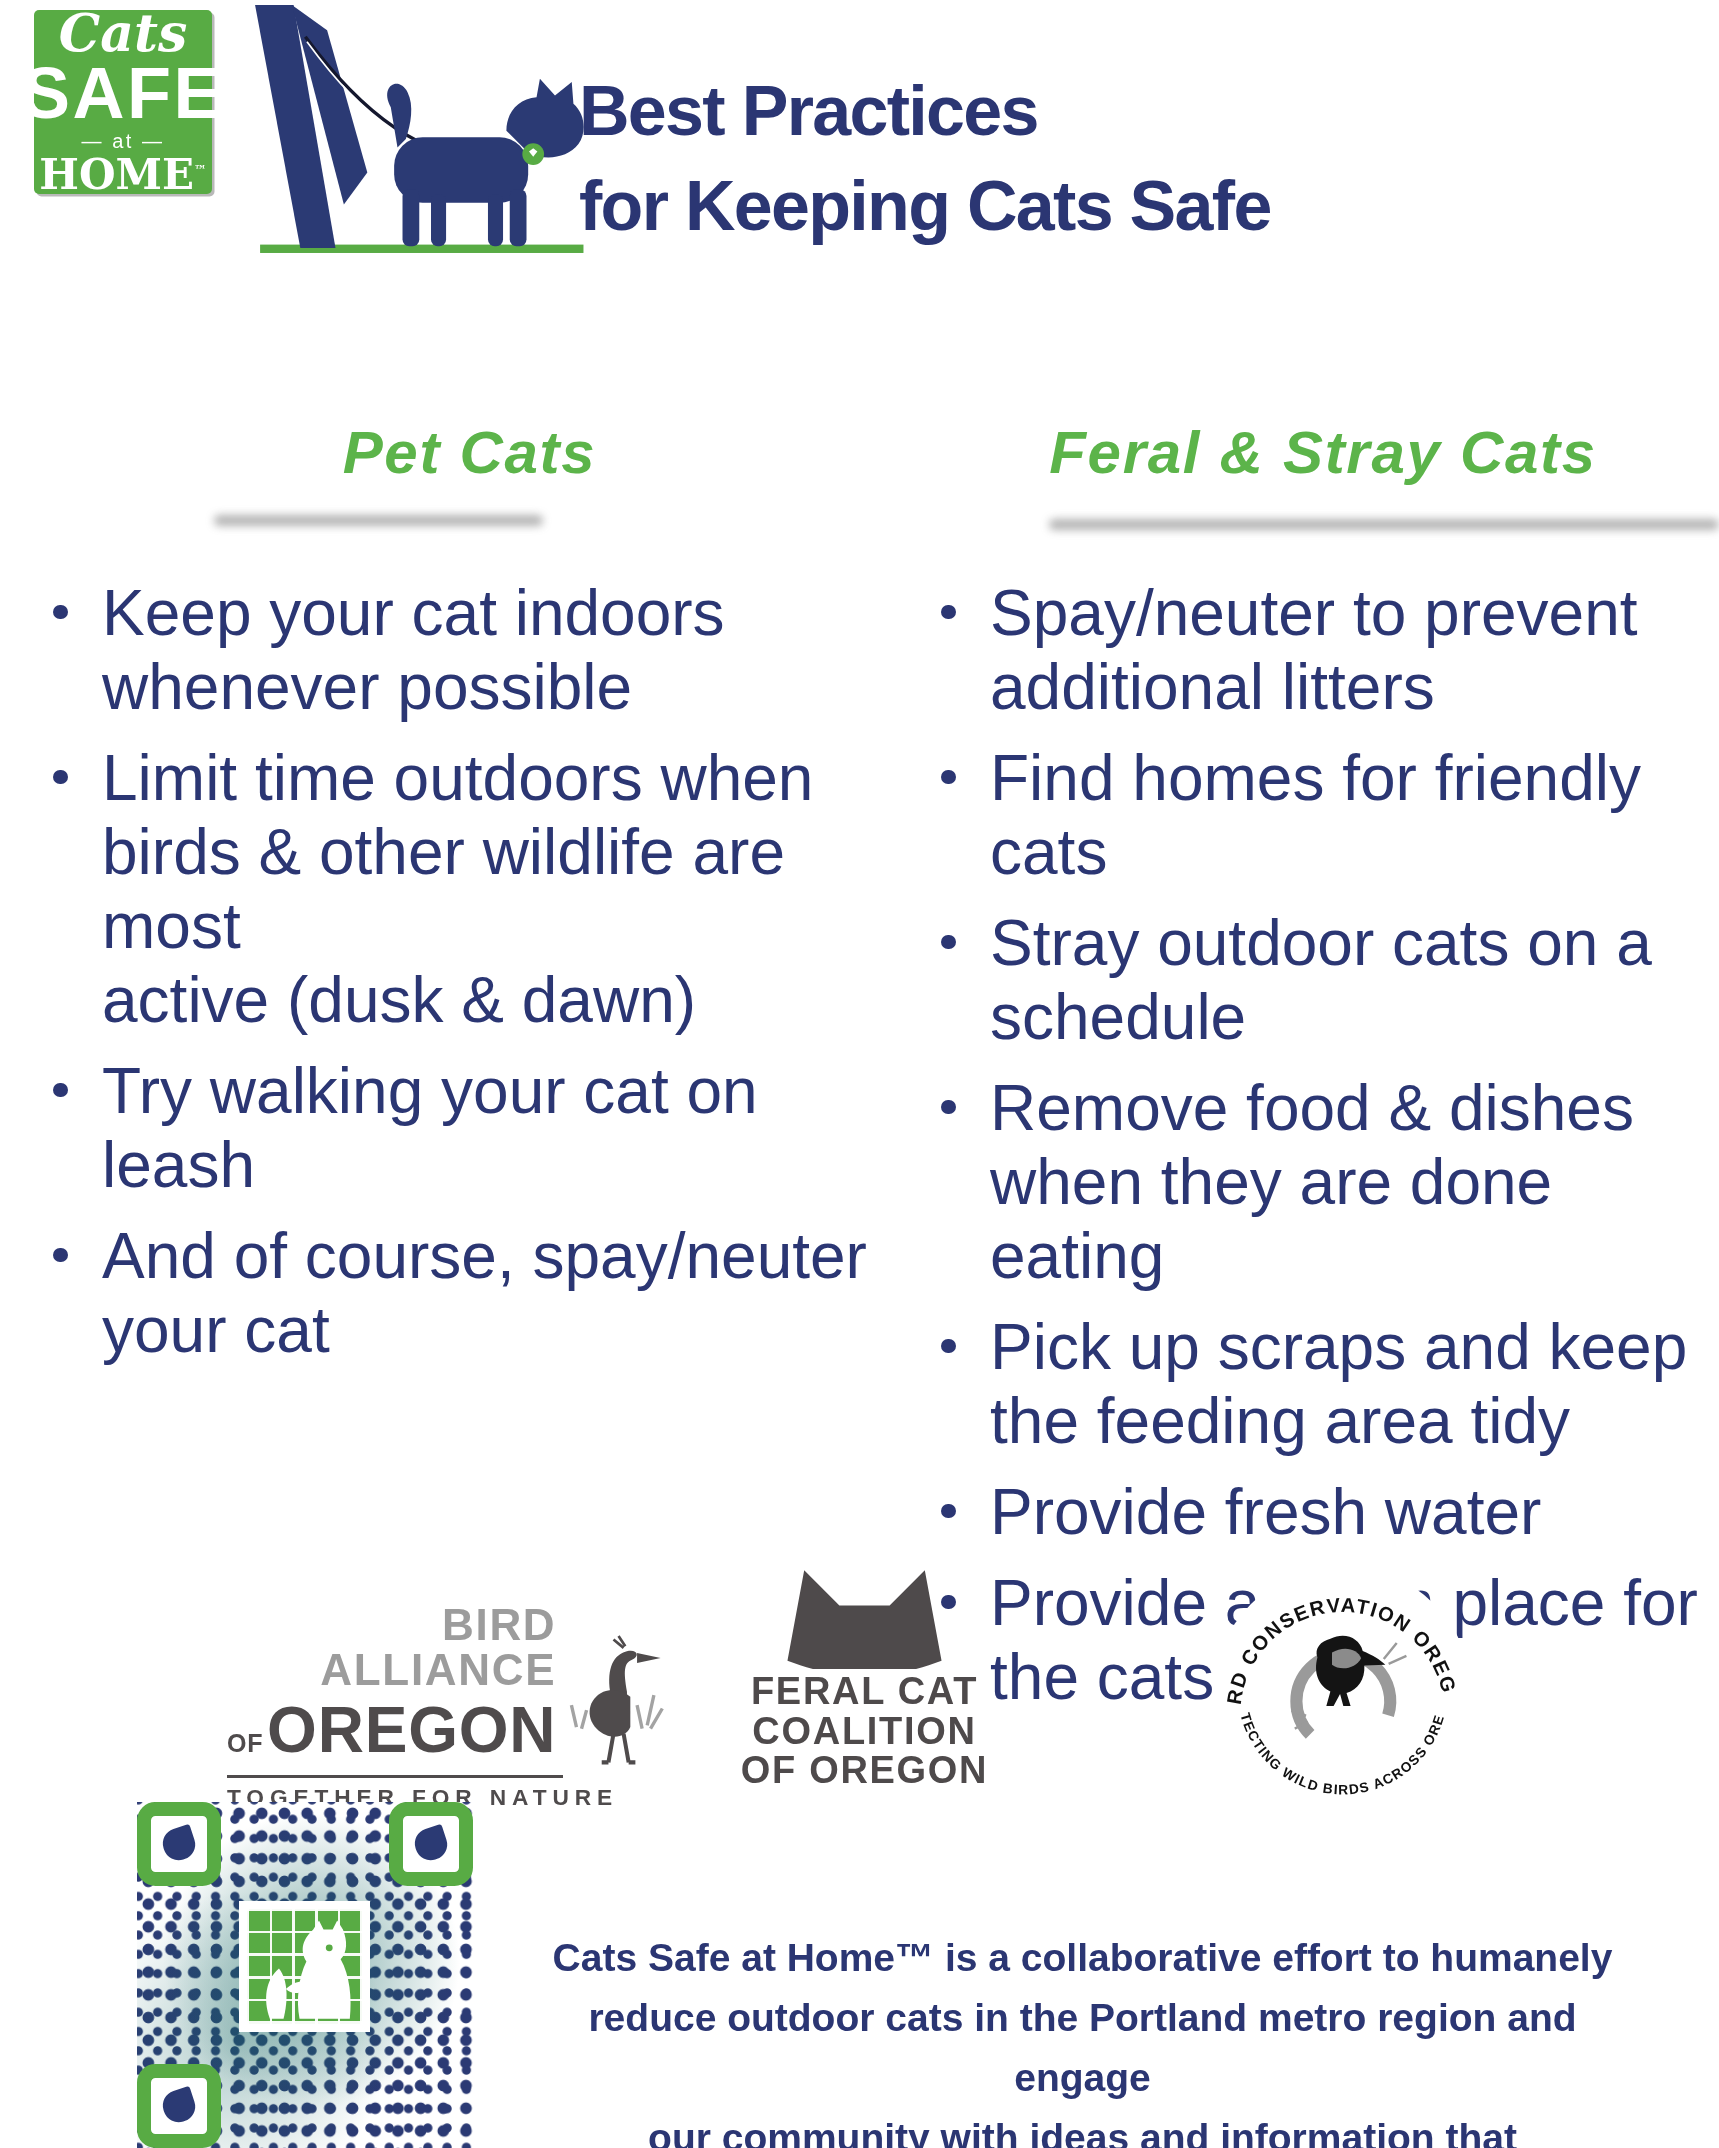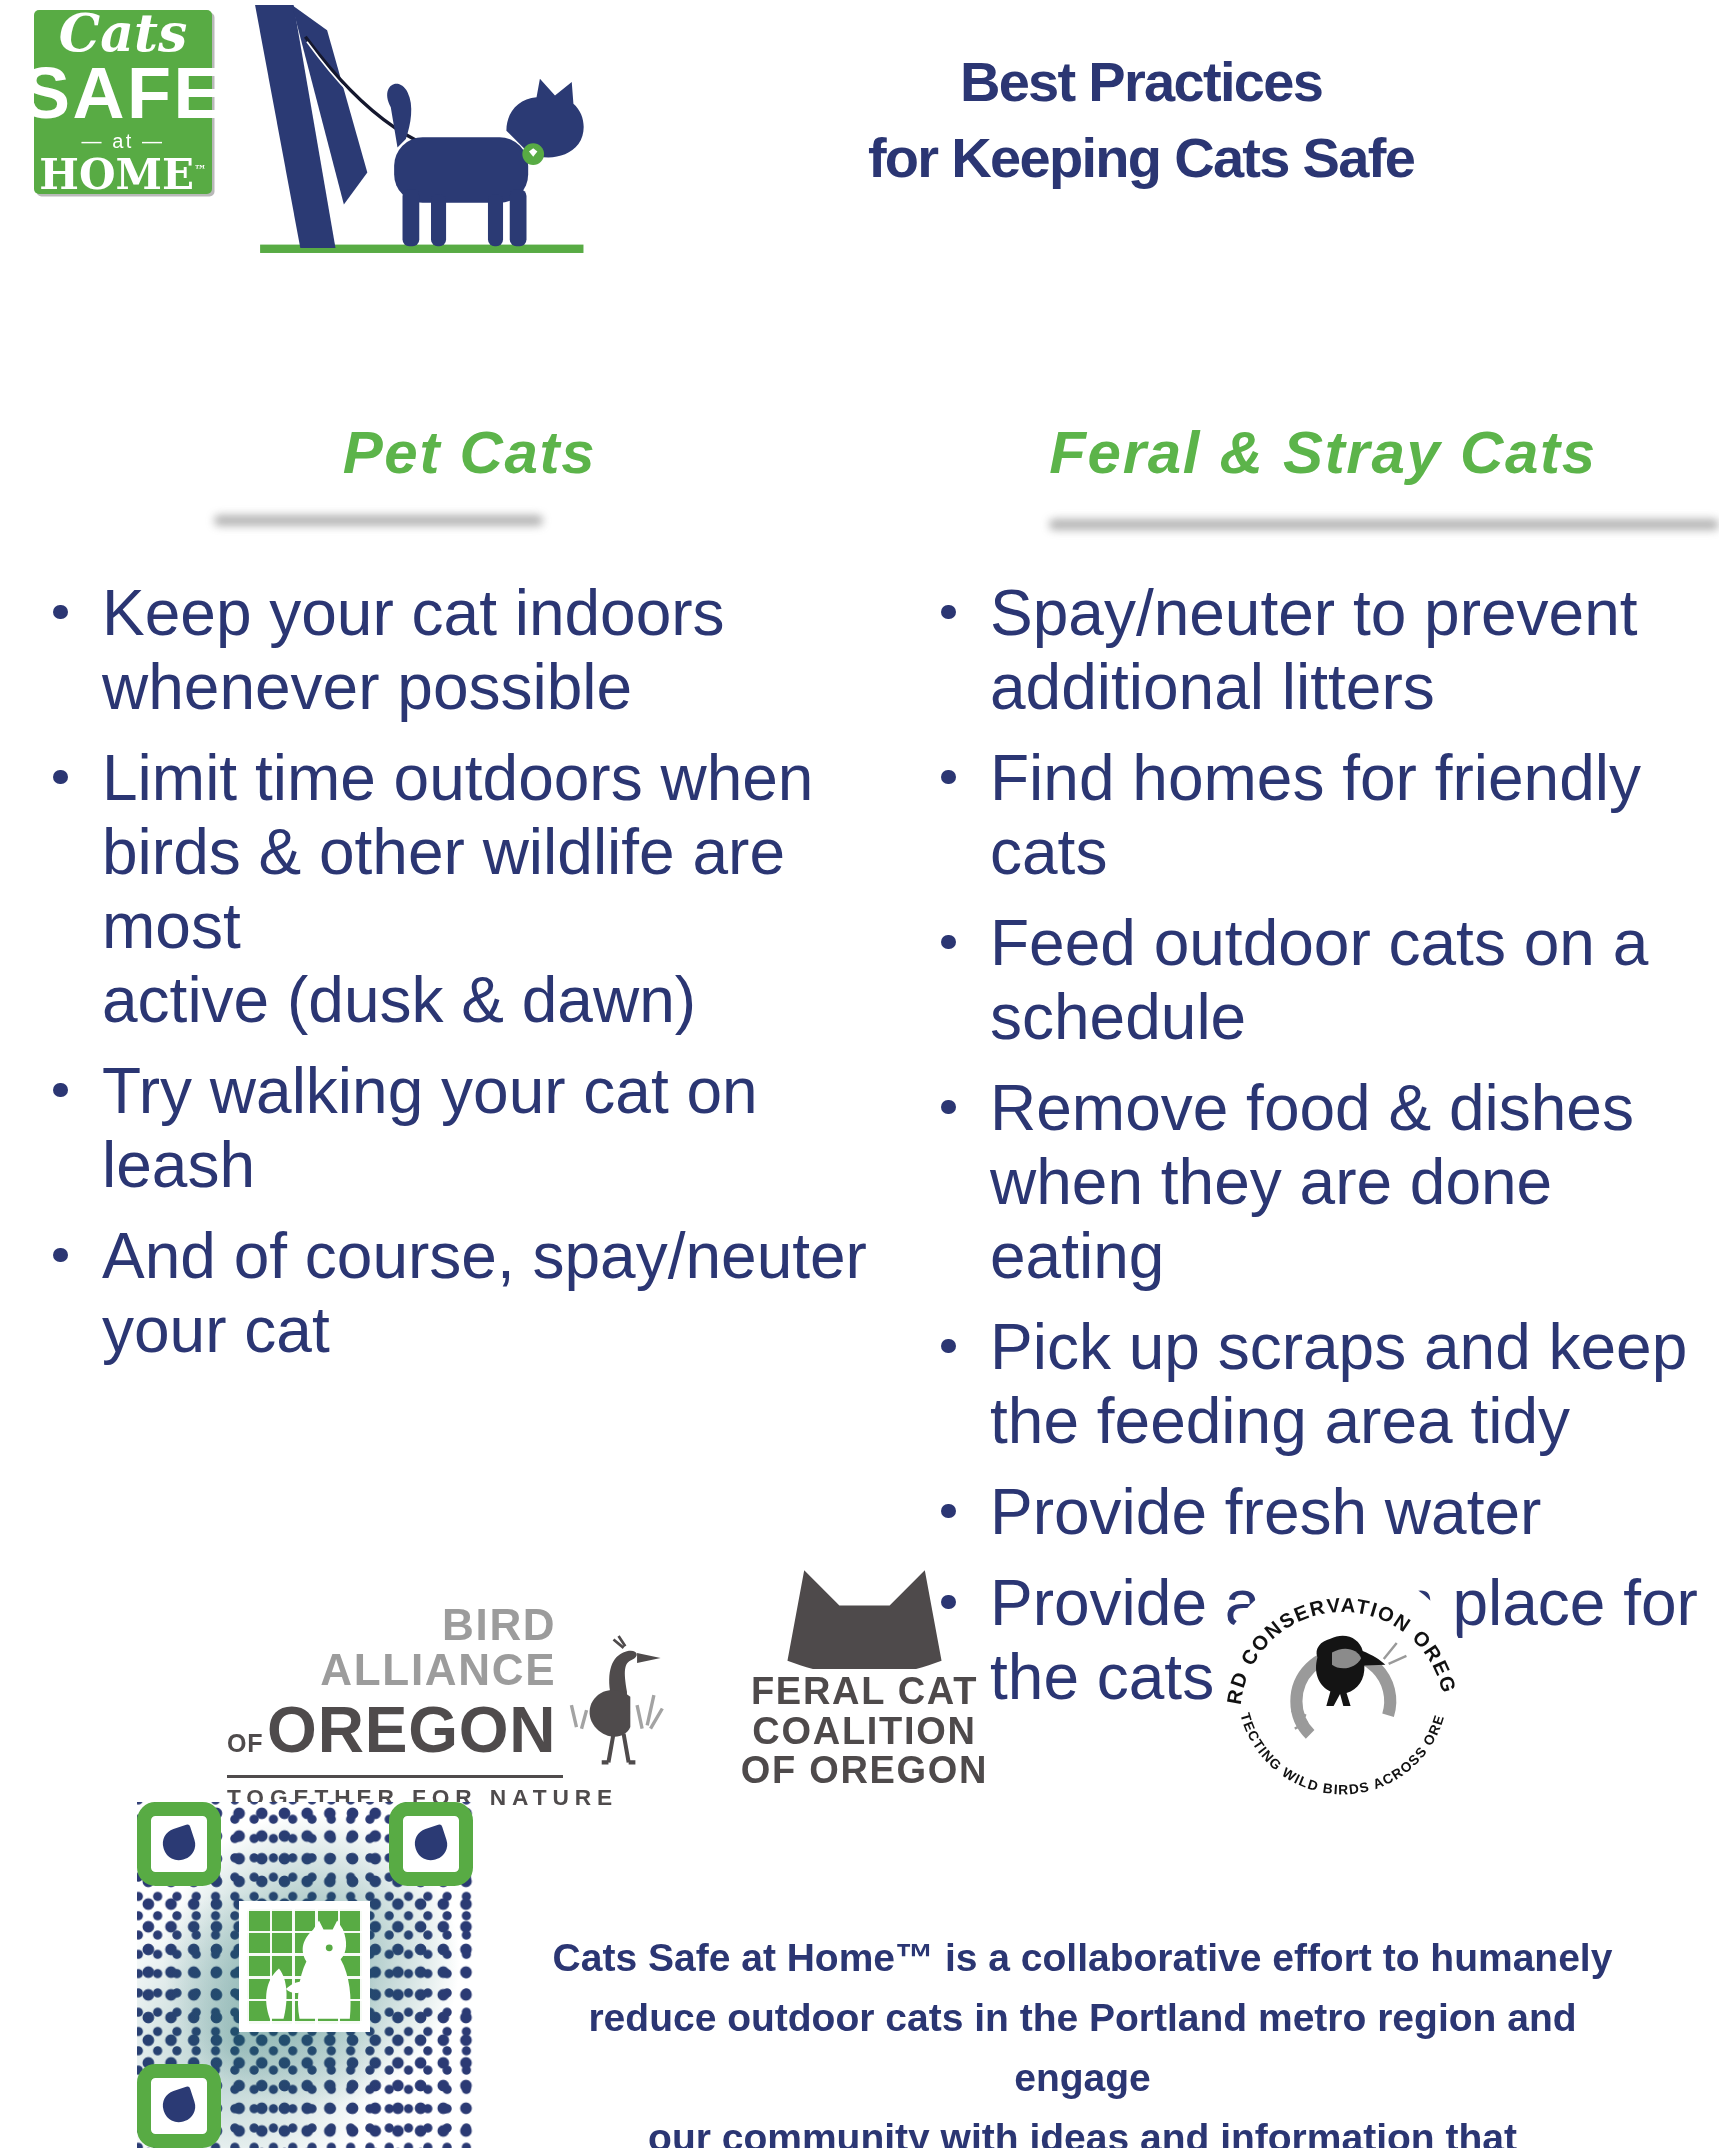--- a/index.html
+++ b/index.html
@@ -12,22 +12,22 @@
             justify-content:center;text-align:center;box-shadow:2.5px 2.5px 0 #b9b9b9;}
   .logo-cats{font-family:"DejaVu Serif",serif;font-style:italic;font-weight:bold;font-size:52px;line-height:1;}
   .logo-safe{font-weight:bold;font-size:72px;line-height:.95;letter-spacing:2.5px;}
   .logo-at{font-size:20px;letter-spacing:2.5px;margin-top:1.7px;}
   .logo-home{font-family:"DejaVu Serif",serif;font-weight:bold;font-size:42px;line-height:1.05;}
   .logo-home sup{font-size:12.6px;}
 
   .cat-illo{position:absolute;left:211px;top:5px;width:378px;height:253px;}
 
   
-  .title{position:absolute;left:579px;top:44px;width:1124px;text-align:center;font-weight:bold;
-         font-size:56px;line-height:1.36;letter-spacing:-1.7px;white-space:pre-line;color:#2b3673;}
+  .title{position:absolute;left:579px;top:64px;width:1124px;text-align:left;font-weight:bold;
+         font-size:70px;line-height:1.36;letter-spacing:-1.7px;white-space:pre-line;color:#2b3673;}
 
   
   .heading{position:absolute;top:418px;font-family:Liberation Sans, sans-serif;font-style:italic;font-weight:bold;
            font-size:60px;color:#5cb44a;text-align:center;letter-spacing:1.7px;}
   .heading-pet{left:50px;width:839px;}
   .heading-feral{left:927px;width:792px;}
   .echo{position:absolute;background:#949494;opacity:.7;filter:blur(4.2px);height:11px;border-radius:5.9px;}
   .echo-pet{left:214px;top:515px;width:329px;}
   .echo-feral{left:1049px;top:519px;width:670px;}
 
@@ -157,21 +157,21 @@
         <span class="dot"></span>
         <span class="txt">Spay/neuter to prevent
 additional litters</span>
       </div>
     <div class="item">
         <span class="dot"></span>
         <span class="txt">Find homes for friendly cats</span>
       </div>
     <div class="item">
         <span class="dot"></span>
-        <span class="txt">Feed outdoor cats on a
+        <span class="txt">Stray outdoor cats on a
 schedule</span>
       </div>
     <div class="item">
         <span class="dot"></span>
         <span class="txt">Remove food &amp; dishes
 when they are done eating</span>
       </div>
     <div class="item">
         <span class="dot"></span>
         <span class="txt">Pick up scraps and keep

